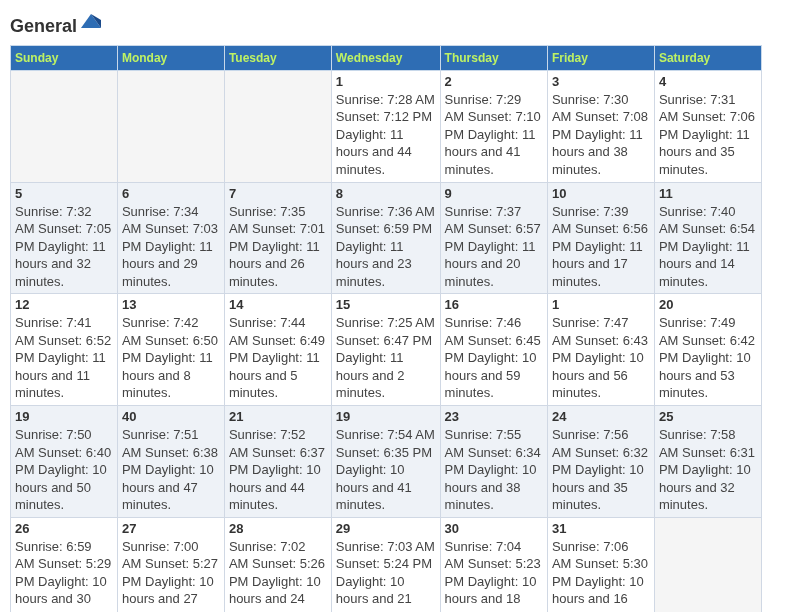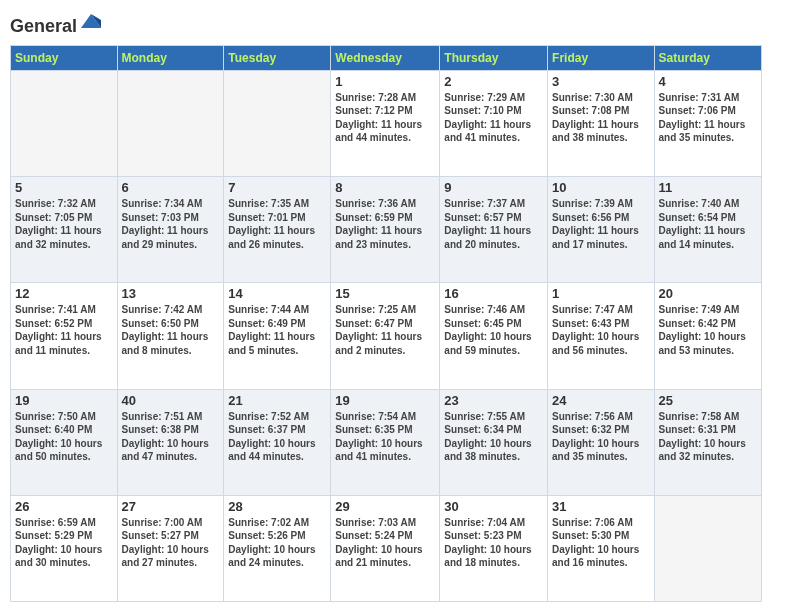--- a/index.html
+++ b/index.html
@@ -79,24 +79,23 @@
       background: #f5f5f5;
     }
     .day-number {
       font-size: 13px;
       font-weight: bold;
       color: #333;
       margin-bottom: 2px;
       display: block;
     }
     .day-info {
-      font-size: 10px;
+      font-size: 13px;
       color: #444;
       line-height: 1.35;
-      font-weight: bold;
     }
     tr:nth-child(even) td {
       background: #eef2f7;
     }
     tr:nth-child(even) td.empty {
       background: #e8ecf0;
     }
   </style>
 </head>
 <body>

